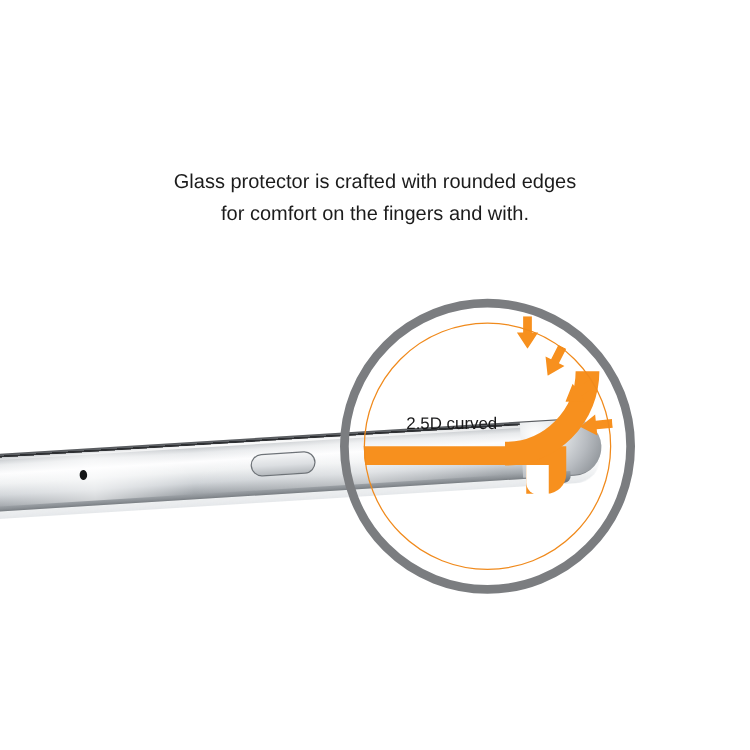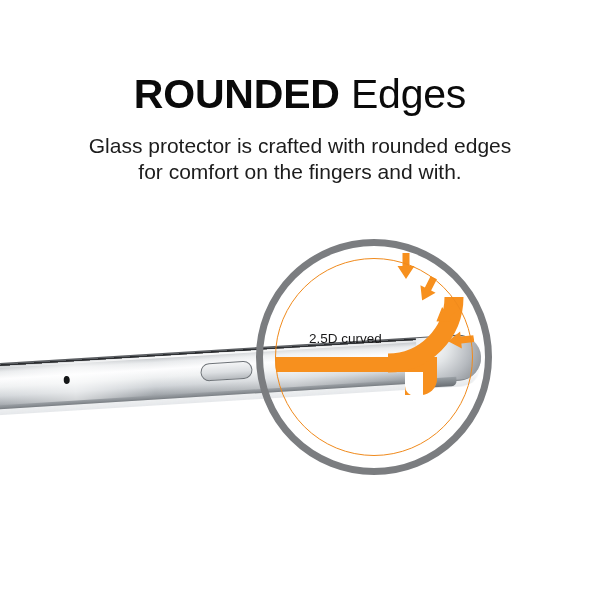--- a/index.html
+++ b/index.html
@@ -32,21 +32,21 @@
   }
   .headline .hl-bold   { font-weight:700; }
   .headline .hl-light  { font-weight:400; }
 
   
   .subtitle {
     position:absolute;
     left:0; top:133px;
     width:600px;
     text-align:center;
-    font-size:21px;
+    font-size:16px;
     line-height:26px;
     color:#1c1c1c;
     font-weight:400;
   }
   .subtitle span { display:block; }
 
   
   #phone-scene {
     position:absolute;
     left:0; top:330px;
@@ -172,21 +172,21 @@
     position:absolute;
     left:215px; top:14px;
     width:52px; height:16px;
     border-radius:8px;
     border:1.2px solid rgba(150,155,160,.30);
   }
 
   
   #magnifier {
     position:absolute;
-    left:256px; top:239px;
+    left:272px; top:239px;
     width:236px; height:236px;
   }
 
   
   .loupe-ring {
     position:absolute;
     left:0; top:0;
     width:236px; height:236px;
     border-radius:50%;
     border:7.5px solid #7b7d80;
@@ -264,24 +264,20 @@
     color:#19191a;
     font-weight:400;
     white-space:nowrap;
   }
 </style>
 </head>
 <body>
 
 <div id="stage">
 
-  <div class="headline">
-    <span class="hl-bold">ROUNDED</span>
-    <span class="hl-light">Edges</span>
-  </div>
 
   <div class="subtitle">
     <span>Glass protector is crafted with rounded edges</span>
     <span>for comfort on the fingers and with.</span>
   </div>
 
   <div id="phone-scene">
 
     <div class="phone-reflection">
       <div class="reflection-dot"></div>

